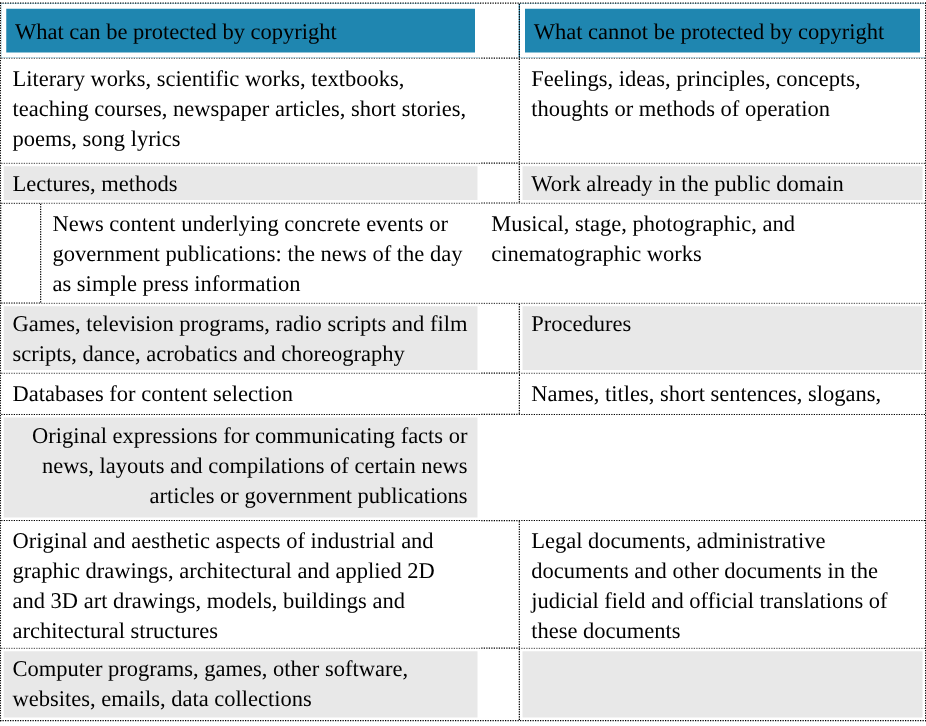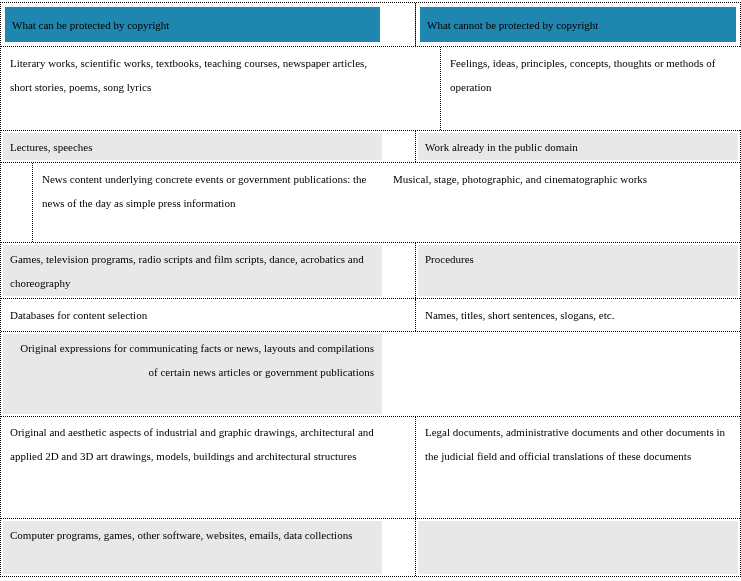--- a/index.html
+++ b/index.html
@@ -28,39 +28,39 @@
     display: grid;
     grid-template-columns: 383px 356px;
     box-sizing: border-box;
     border-bottom: 1px dotted #000000;
     flex: 0 0 auto;
   }
   .row:last-child { border-bottom: none; }
   .cell {
     box-sizing: border-box;
     padding: 4px 10px 4px 9px;
-    font-size: 11px;
+    font-size: 18px;
     line-height: 24px;
     overflow: hidden;
     background: #ffffff;
     box-shadow: inset 0 0 0 2px #ffffff;
   }
   .cell.right { border-left: 1px dotted #000000; margin-left: 31px; }
   .row.alt .cell { background: #e8e8e8; }
   .row.header-row .cell {
     background: #1f86b0;
     box-shadow: inset 0 0 0 4px #ffffff;
     display: flex;
     align-items: center;
     padding: 0 10px 0 11px;
     overflow: hidden;
   }
   
   .row.header-row { height: 44px; }
-  .row.r1 { height: 84px; gap: 25px; }
+  .row.r1 { height: 84px; }
   .row.r2 { height: 32px; }
   .row.r3 { height: 80px; }
   .row.r4 { height: 56px; }
   .row.r5 { height: 33px; }
   .row.r6 { height: 85px; text-align: right; }
   .row.r7 { height: 102px; }
   .row.r7 .cell { padding-top: 3px; font-family: Liberation Serif, serif; }
   .row.r8 { height: 57px; }
 </style>
 </head>
@@ -73,21 +73,21 @@
       <div class="cell th">What can be protected by copyright</div>
       <div class="cell th right">What cannot be protected by copyright</div>
     </div>
 
     <div class="row r1">
       <div class="cell">Literary works, scientific works, textbooks, teaching courses, newspaper articles, short stories, poems, song lyrics</div>
       <div class="cell right">Feelings, ideas, principles, concepts, thoughts or methods of operation</div>
     </div>
 
     <div class="row r2 alt">
-      <div class="cell">Lectures, speeches</div>
+      <div class="cell">Lectures, methods</div>
       <div class="cell right">Work already in the public domain</div>
     </div>
 
     <div class="row r3">
       <div class="cell right">News content underlying concrete events or government publications: the news of the day as simple press information</div>
       <div class="cell">Musical, stage, photographic, and cinematographic works</div>
     </div>
 
     <div class="row r4 alt">
       <div class="cell">Games, television programs, radio scripts and film scripts, dance, acrobatics and choreography</div>

